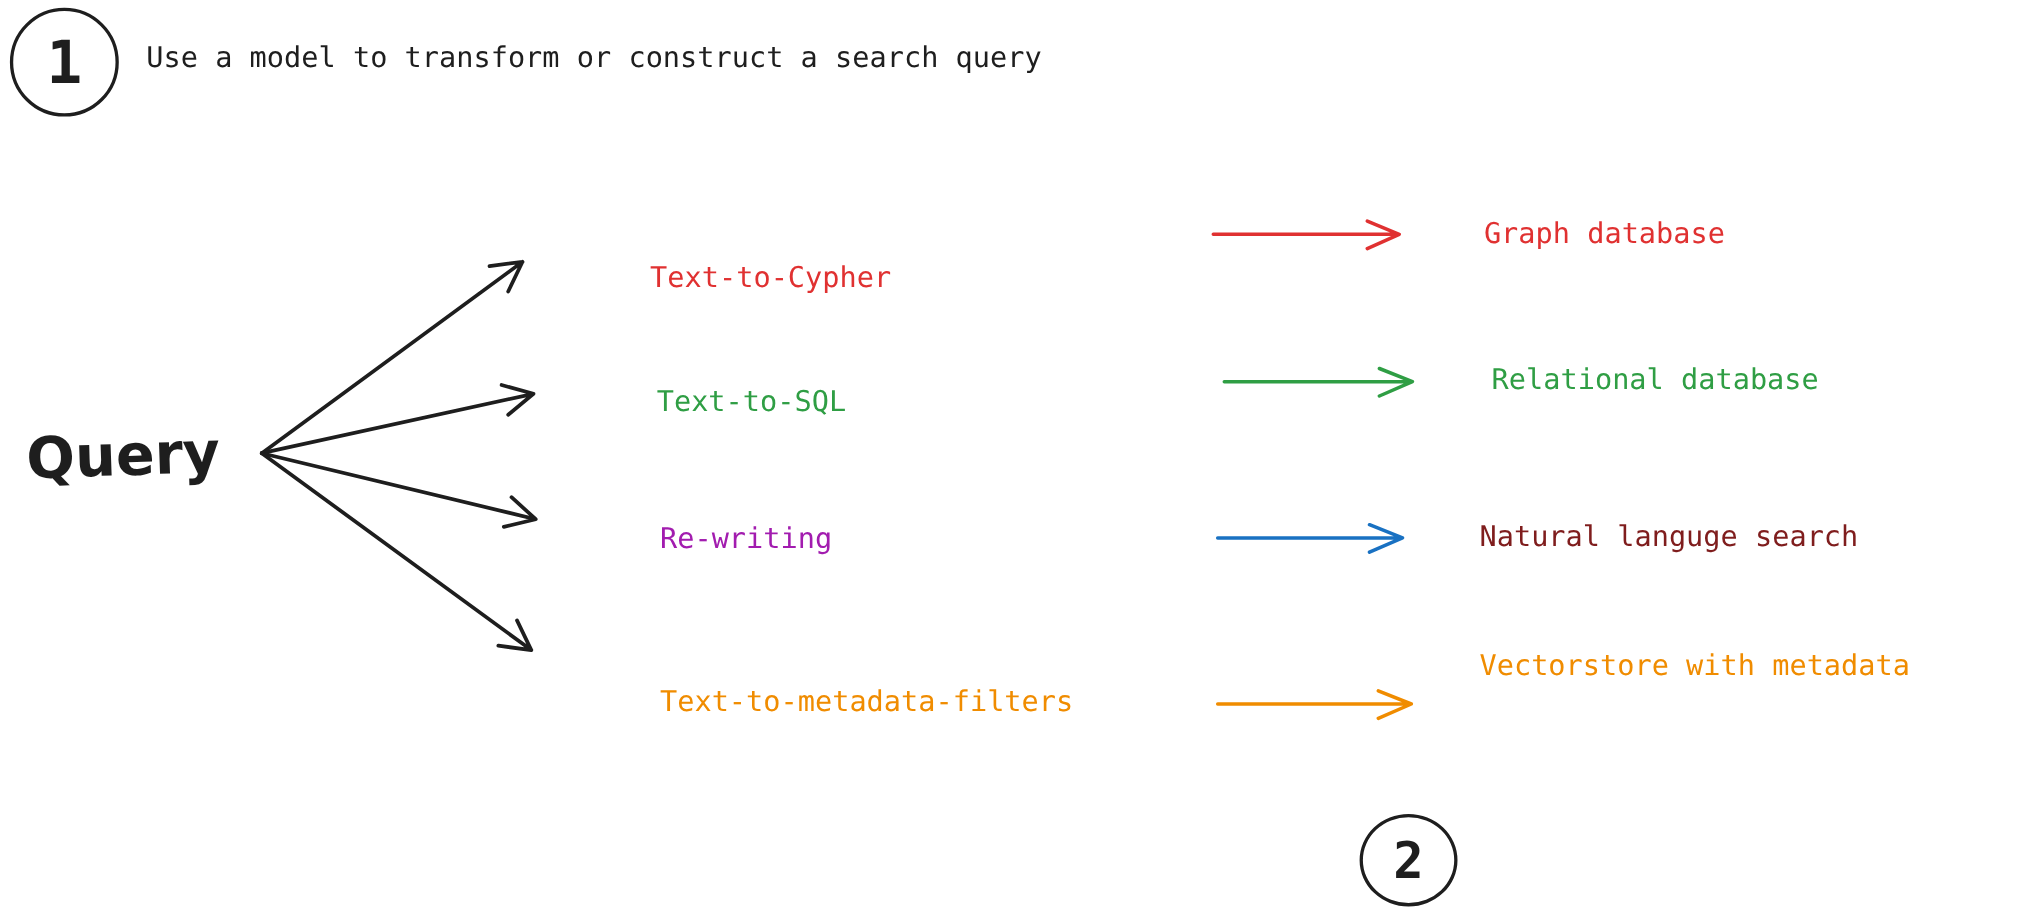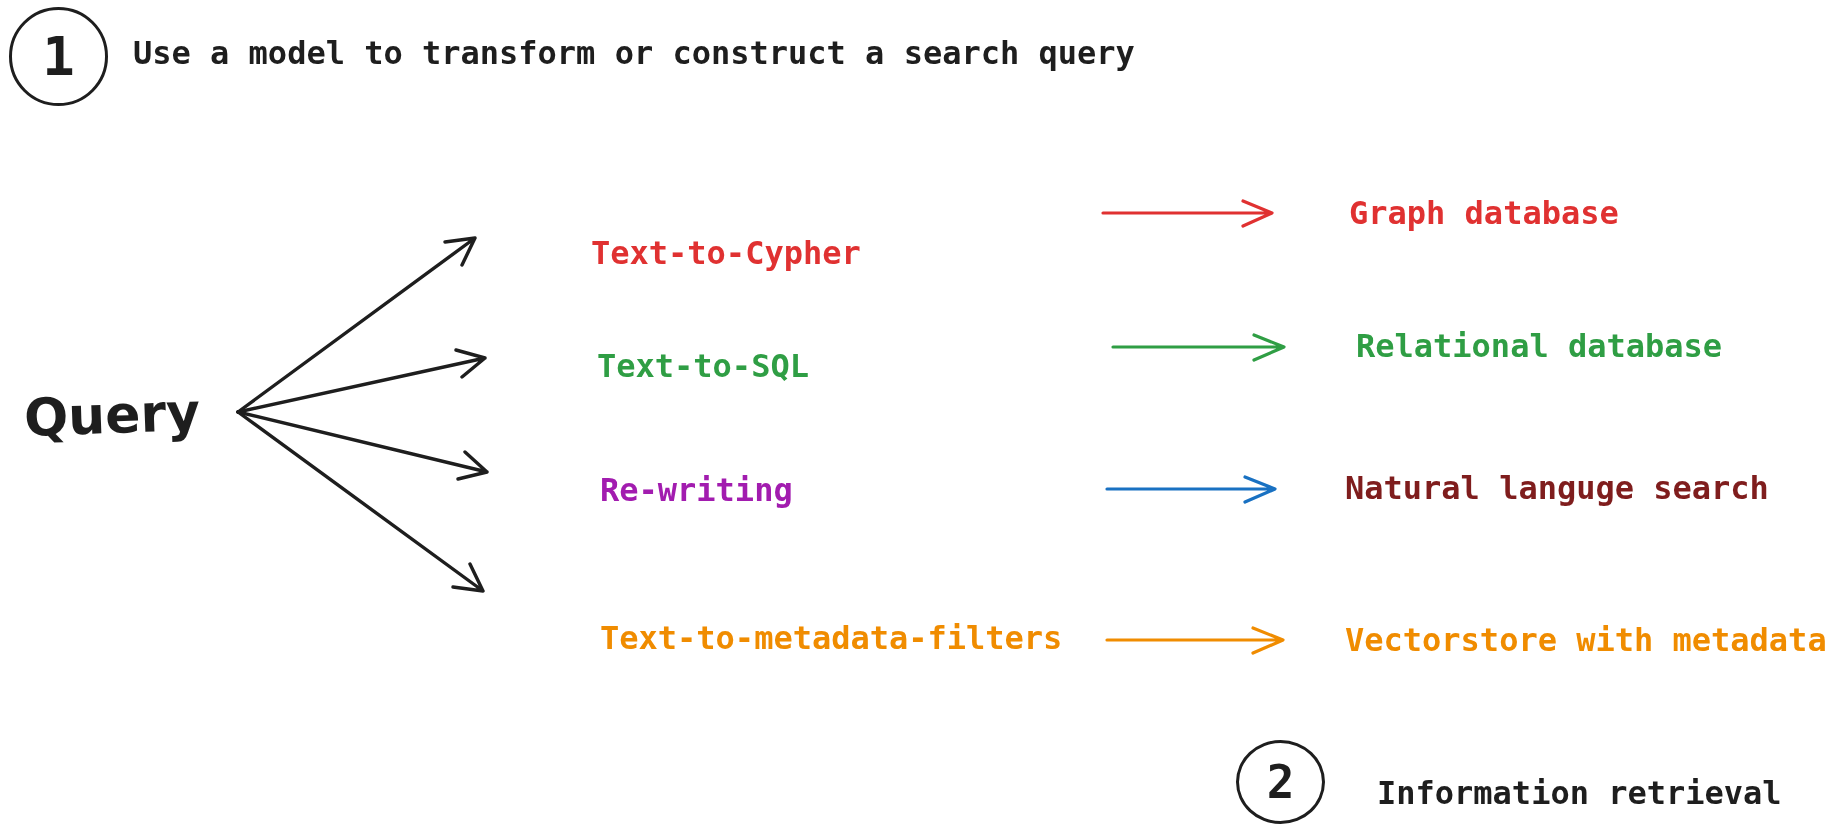--- a/index.html
+++ b/index.html
@@ -10,22 +10,22 @@
   }
   .canvas {
     position: relative;
     width: 1841px; height: 828px;
     background: #ffffff;
     overflow: hidden;
     color: #1e1e1e;
   }
   .label {
     position: absolute;
-    font-weight: bold;
-    font-size: 32px;
+    font-weight: normal;
+    font-size: 26px;
     line-height: 1;
     white-space: nowrap;
     transform: translateY(-50%);
     letter-spacing: 0px;
   }
   .ink { color: #1e1e1e; }
   .badge {
     position: absolute;
     border: 3px solid #1e1e1e;
     border-radius: 50%;
@@ -52,21 +52,21 @@
   }
   
   #m0 { left: 591px; top: 213px; margin-top: 40px; }
   #m1 { left: 597px; top: 346px; }
   #m2 { left: 600px; top: 490px; }
   #m3 { left: 600px; top: 638px; text-align: center; }
   
   #t0 { left: 1349px; top: 213px; }
   #t1 { left: 1356px; top: 346px; }
   #t2 { left: 1345px; top: 488px; }
-  #t3 { left: 1345px; top: 640px; }
+  #t3 { left: 1345px; top: 606px; }
   svg.overlay {
     position: absolute; left: 0; top: 0;
     width: 1841px; height: 828px;
     pointer-events: none;
   }
   svg.overlay path {
     fill: none;
     stroke-linecap: round;
     stroke-linejoin: round;
   }
@@ -106,15 +106,14 @@
   <div class="label" id="m3" style="color: rgb(240, 140, 0);">Text-to-metadata-filters</div>
 
   <div class="label" id="t0" style="color: rgb(224, 49, 49);">Graph database</div>
   <div class="label" id="t1" style="color: rgb(47, 158, 68);">Relational database</div>
   <div class="label" id="t2" style="color: #7f1d1d;">Natural languge search</div>
   <div class="label" id="t3" style="color: rgb(240, 140, 0);">Vectorstore with metadata</div>
 
   <div class="badge" id="badge2">
     <span>2</span>
   </div>
-  <div class="label ink" id="step2-label">Information retrieval</div>
 
 </div>
 
 </body></html>

